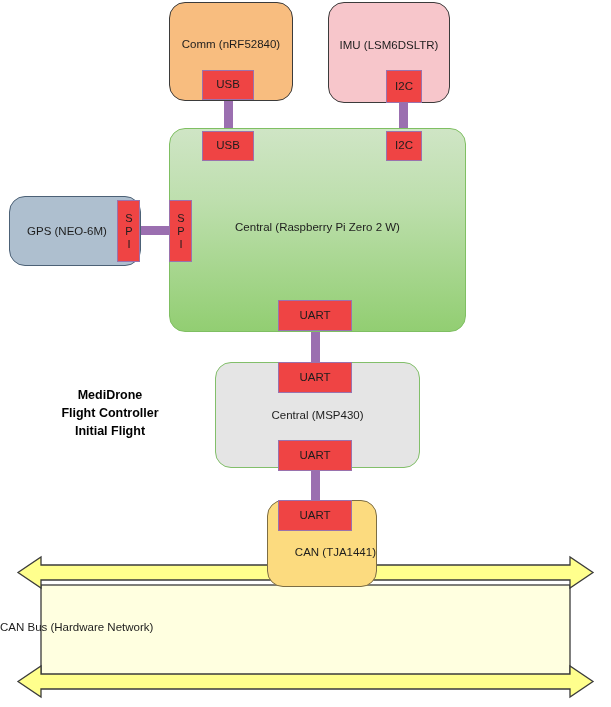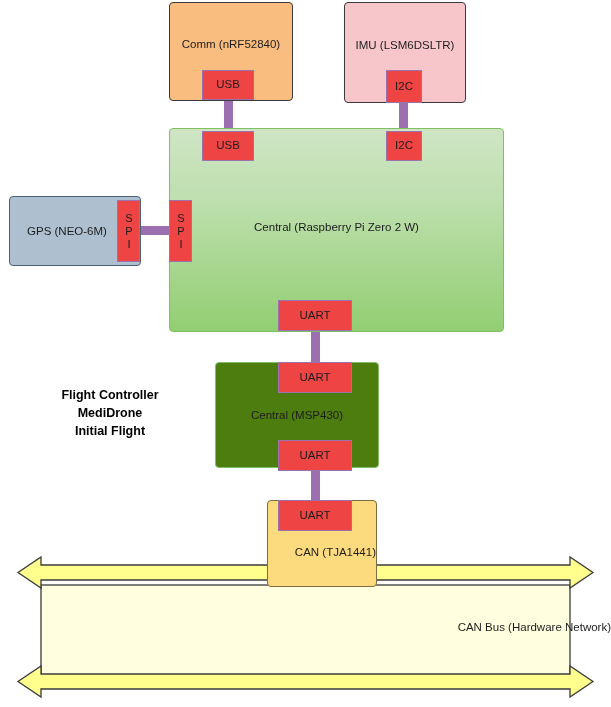--- a/index.html
+++ b/index.html
@@ -18,54 +18,54 @@
     position: absolute;
     left: 0; top: 0;
     width: 611px;
     height: 707px;
   }
 
   
   .node {
     position: absolute;
     box-sizing: border-box;
-    border-radius: 4px;
+    border-radius: 16px;
     display: flex;
     align-items: center;
     justify-content: center;
     font-size: 11.5px;
     color: #1d1d1d;
     text-align: center;
     line-height: 1.25;
     z-index: 2;
   }
 
   .node-comm {
     left: 169px; top: 2px; width: 124px; height: 99px;
     background: #f8bd7f;
     border: 1.4px solid #3b3b3b;
   }
   .node-imu {
-    left: 344px; top: 2px; width: 122px; height: 101px;
+    left: 328px; top: 2px; width: 122px; height: 101px;
     background: #f7c6cb;
     border: 1.4px solid #3b3b3b;
   }
   .node-gps {
     left: 9px; top: 196px; width: 132px; height: 70px;
     background: #aebfcf;
     border: 1.4px solid #4c6176;
   }
   .node-central-pi {
-    left: 169px; top: 128px; width: 335px; height: 204px;
+    left: 169px; top: 128px; width: 297px; height: 204px;
     background: linear-gradient(to bottom, #cfe5c5 0%, #bedfae 35%, #92ce72 100%);
     border: 1.2px solid #7fbf62;
   }
   .node-central-msp {
-    left: 215px; top: 362px; width: 164px; height: 106px;
-    background: #4d7c0f;
+    left: 215px; top: 362px; width: 205px; height: 106px;
+    background: #e5e5e5;
     border: 1.2px solid #82bf6a;
   }
   .node-can {
     left: 267px; top: 500px; width: 110px; height: 87px;
     background: #fcdb7f;
     border: 1.4px solid #7c6d44;
     justify-content: flex-end;
   }
   .node-label {
     pointer-events: none;
@@ -110,21 +110,21 @@
     position: absolute;
     left: 0px; top: 555px;
     width: 611px; height: 152px;
     z-index: 0;
   }
   #canbus svg { display: block; }
   .bus-label {
     position: absolute;
     left: 0; top: 621px;
     width: 611px;
-    text-align: right;
+    text-align: left;
     font-size: 11.5px;
     color: #1d1d1d;
     z-index: 3;
   }
 
   
   .title-block {
     position: absolute;
     left: 22px; top: 386px;
     width: 176px;
@@ -217,18 +217,18 @@
 
   <div class="port" style="left:278px; top:440px; width:74px; height:31px;">
     <span>UART</span>
   </div>
 
   <div class="port" style="left:278px; top:500px; width:74px; height:31px;">
     <span>UART</span>
   </div>
 
   <div class="title-block">
+    <div>MediDrone</div>
     <div>Flight Controller</div>
-    <div>MediDrone</div>
     <div>Initial Flight</div>
   </div>
 
 </div>
 
 </body></html>

